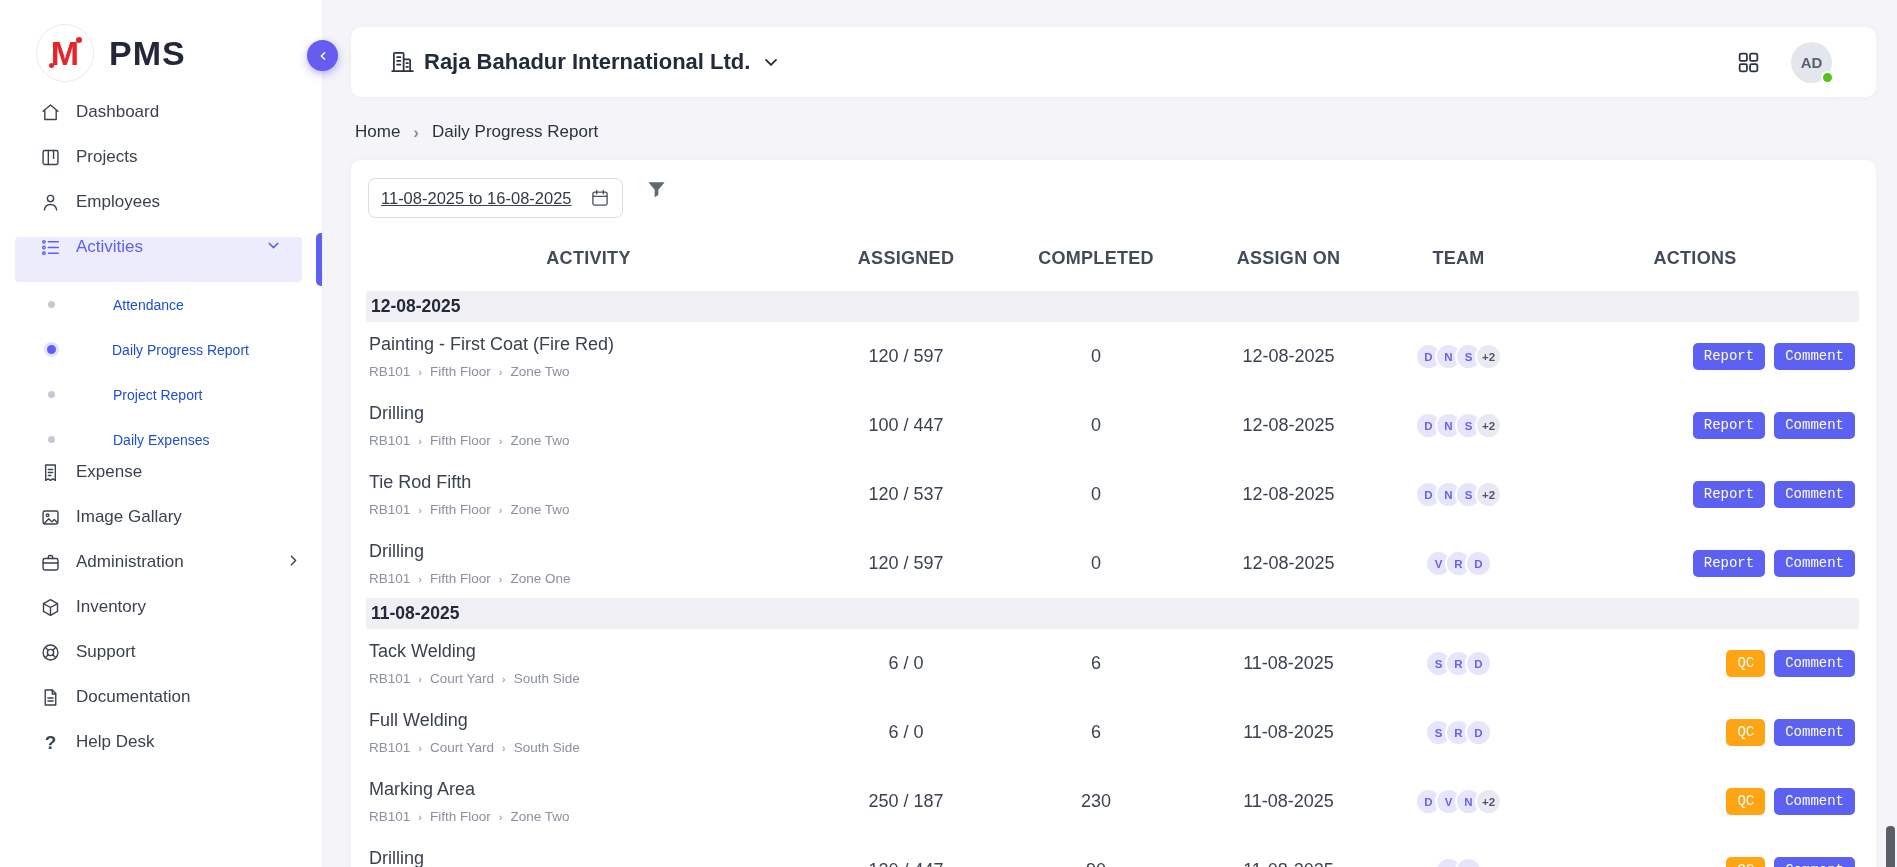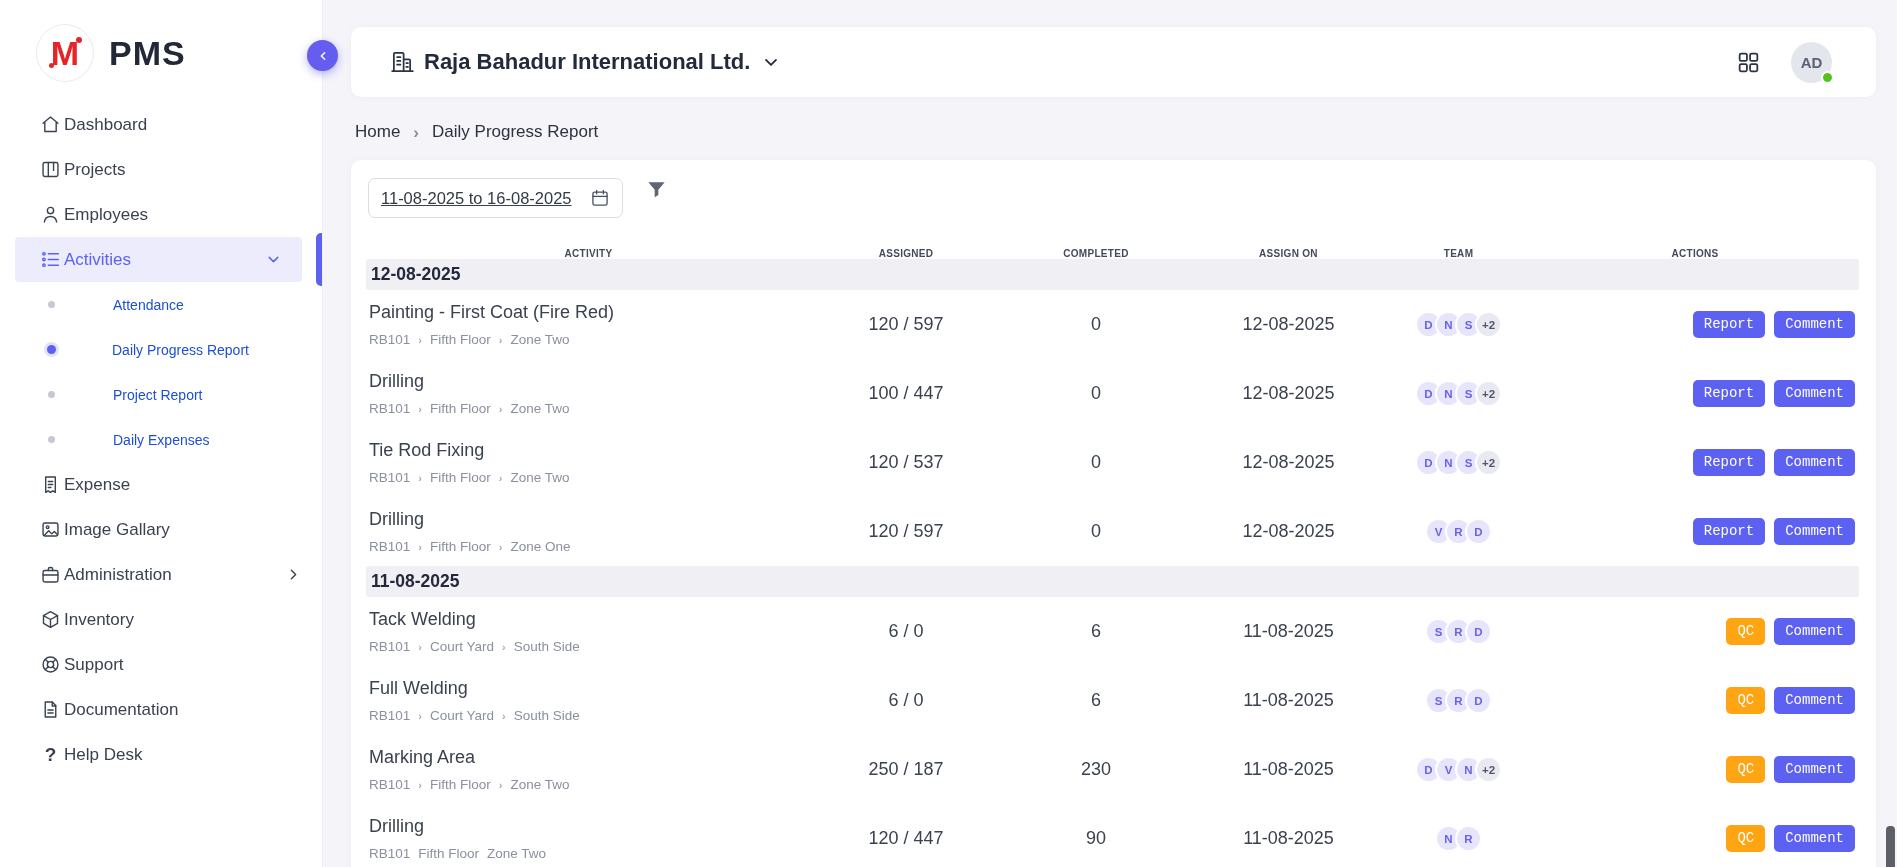--- a/index.html
+++ b/index.html
@@ -13,21 +13,21 @@
     background:#fff; border-right:1px solid #EEEEF3; z-index:5; }
   .logo-row { display:flex; align-items:center; gap:15px; padding:24px 0 14px 36px; cursor:pointer;}
   .logo-circle { width:58px; height:58px; border-radius:50%; border:1px solid #F2E8E8;
     display:flex; align-items:center; justify-content:center;
     font-weight:700; font-size:34px; color:#E5252A; position:relative; background:#fff;}
   .logo-dot { position:absolute; width:6px; height:6px; border-radius:50%; background:#E5252A; }
   .logo-dot.d1 { top:12px; right:11px; }
   .logo-dot.d2 { bottom:13px; left:12px; width:5px; height:5px;}
   .logo-text { font-size:34px; font-weight:700; color:#222838; letter-spacing:1px; }
   .nav { padding-top:6px; }
-  .nav-item { display:flex; align-items:center; gap:3px; height:45px; padding:0 20px 0 40px;
+  .nav-item { display:flex; gap:15px; height:45px; padding:0 20px 0 40px;
     font-size:17px; color:#3A4250; cursor:pointer; position:relative; }
   .nav-item .ic { flex:none; }
   .nav-item.active { background:#ECECFD; border-radius:4px; margin:0 20px 0 15px;
     padding-left:25px; color:#5C61F2; }
   .active-bar { position:absolute; right:-20px; top:-4px; width:6px; height:53px;
     background:#5C61F2; border-radius:5px 0 0 5px; }
   .sub-item { display:flex; align-items:center; height:45px; padding-left:48px;
     font-size:14px; color:#1d4ed8; cursor:pointer; }
   .sub-item .dot { width:7px; height:7px; border-radius:50%; background:#C6C8D4; margin-right:58px; flex:none;}
   .sub-item.active .dot { width:9px; height:9px; margin-right:56px; margin-left:-1px;
@@ -73,22 +73,22 @@
     display:flex; align-items:center; padding:0 12px; font-size:16.5px; color:#323A46;
     gap:10px; background:#fff; cursor:pointer; }
   .date-input .dtext { flex:1; }
   .cal-ic { width:20px; height:20px; fill:none; stroke:#4A5260; stroke-width:1.6;
     stroke-linecap:round; stroke-linejoin:round; flex:none;}
   .funnel-btn { background:none; border:none; cursor:pointer; display:flex; align-items:center;}
   .funnel-ic { width:23px; height:23px; }
 
   
   table { border-collapse:collapse; width:1493px; table-layout:fixed; }
-  th { font-size:10px; font-weight:700; color:#434B5A; letter-spacing:.3px;
-    padding:14px 4px 0; text-align:center; }
+  th { font-size:18px; font-weight:700; color:#434B5A; letter-spacing:.3px;
+    padding:14px 4px 22px; text-align:center; }
   .group-row td { background:#EFEFF4; font-weight:700; font-size:17.5px; color:#23283C;
     padding:5px 4px 5px 5px; text-align:left; border-radius:3px; height:30px;}
   td { text-align:center; font-size:18px; color:#3A4250; height:69px; vertical-align:middle; }
   td.cell-activity { text-align:left; padding:10px 4px 10px 3px; }
   .act-title { font-size:18px; color:#3A4250; margin-bottom:9px; }
   .act-path { font-size:13.5px; color:#8A909E; display:flex; align-items:center; gap:8px; }
   .path-sep { color:#A5ABB8; font-size:11px; font-weight:700; }
   .team { display:flex; justify-content:center; }
   .t-av { width:27px; height:27px; border-radius:50%; background:#E6E5FB; color:#6A63E8;
     font-size:11.5px; font-weight:700; display:flex; align-items:center; justify-content:center;
@@ -357,21 +357,21 @@
           <td>
               <div class="actions">
             <button class="btn btn-primary">Report</button>
             <button class="btn btn-primary">Comment</button>
           </div>
             </td>
         </tr>
 
         <tr>
           <td class="cell-activity">
-            <div class="act-title">Tie Rod Fixing</div>
+            <div class="act-title">Tie Rod Fifth</div>
             <div class="act-path">
               <span>RB101</span>
               <span class="path-sep">›</span>
               <span>Fifth Floor</span>
               <span class="path-sep">›</span>
               <span>Zone Two</span>
             </div>
           </td>
           <td>120 / 537</td>
           <td>0</td>

